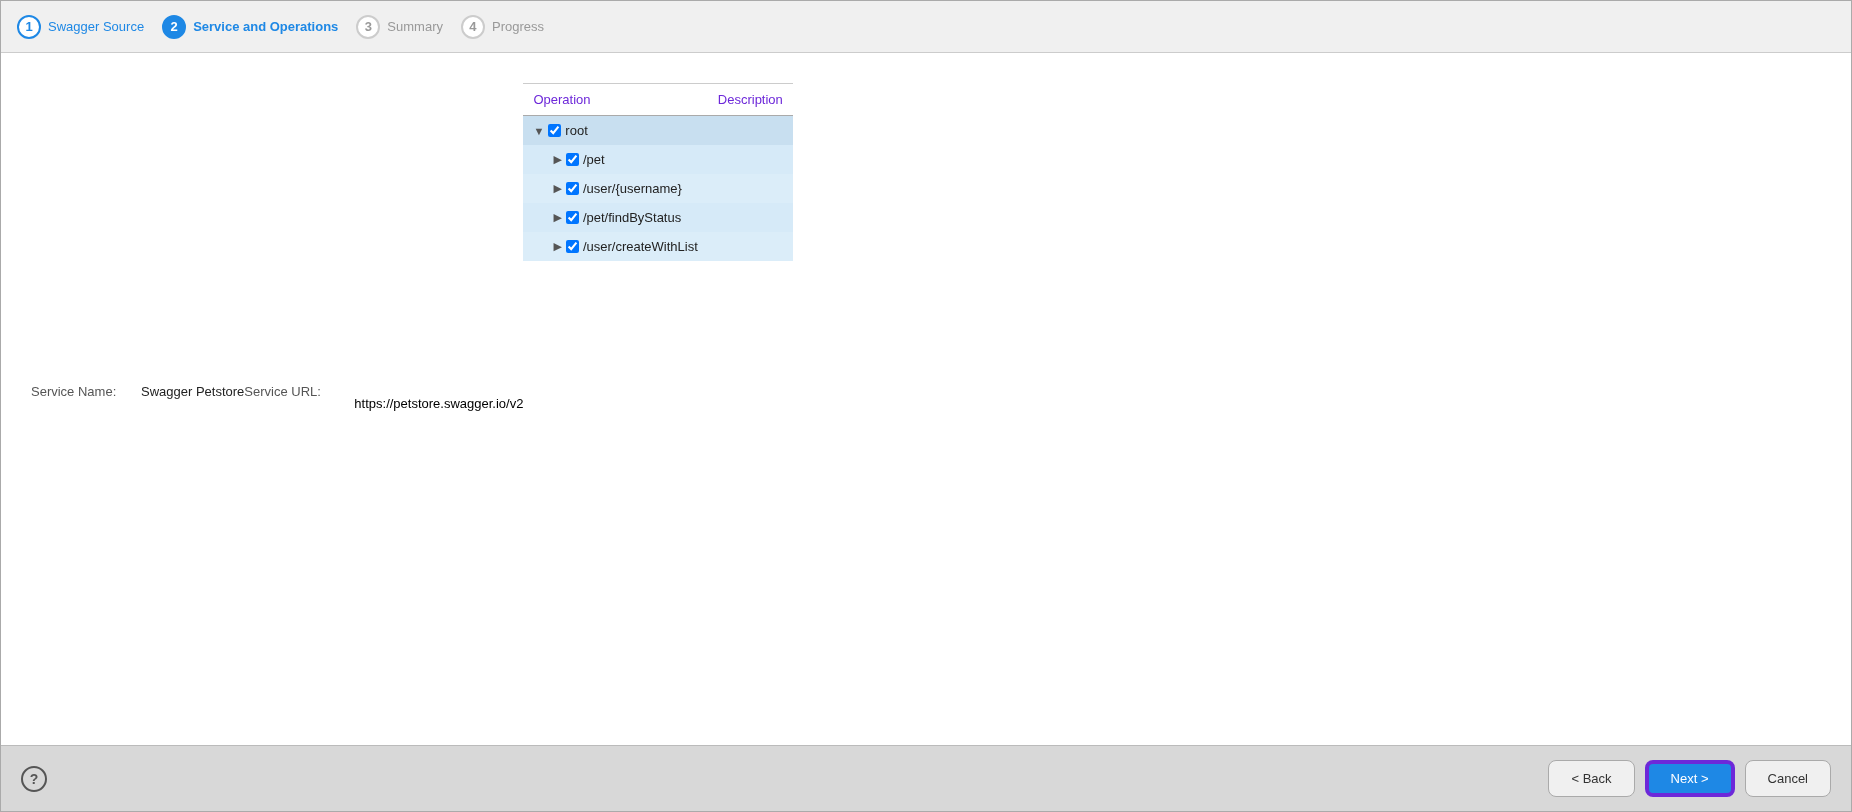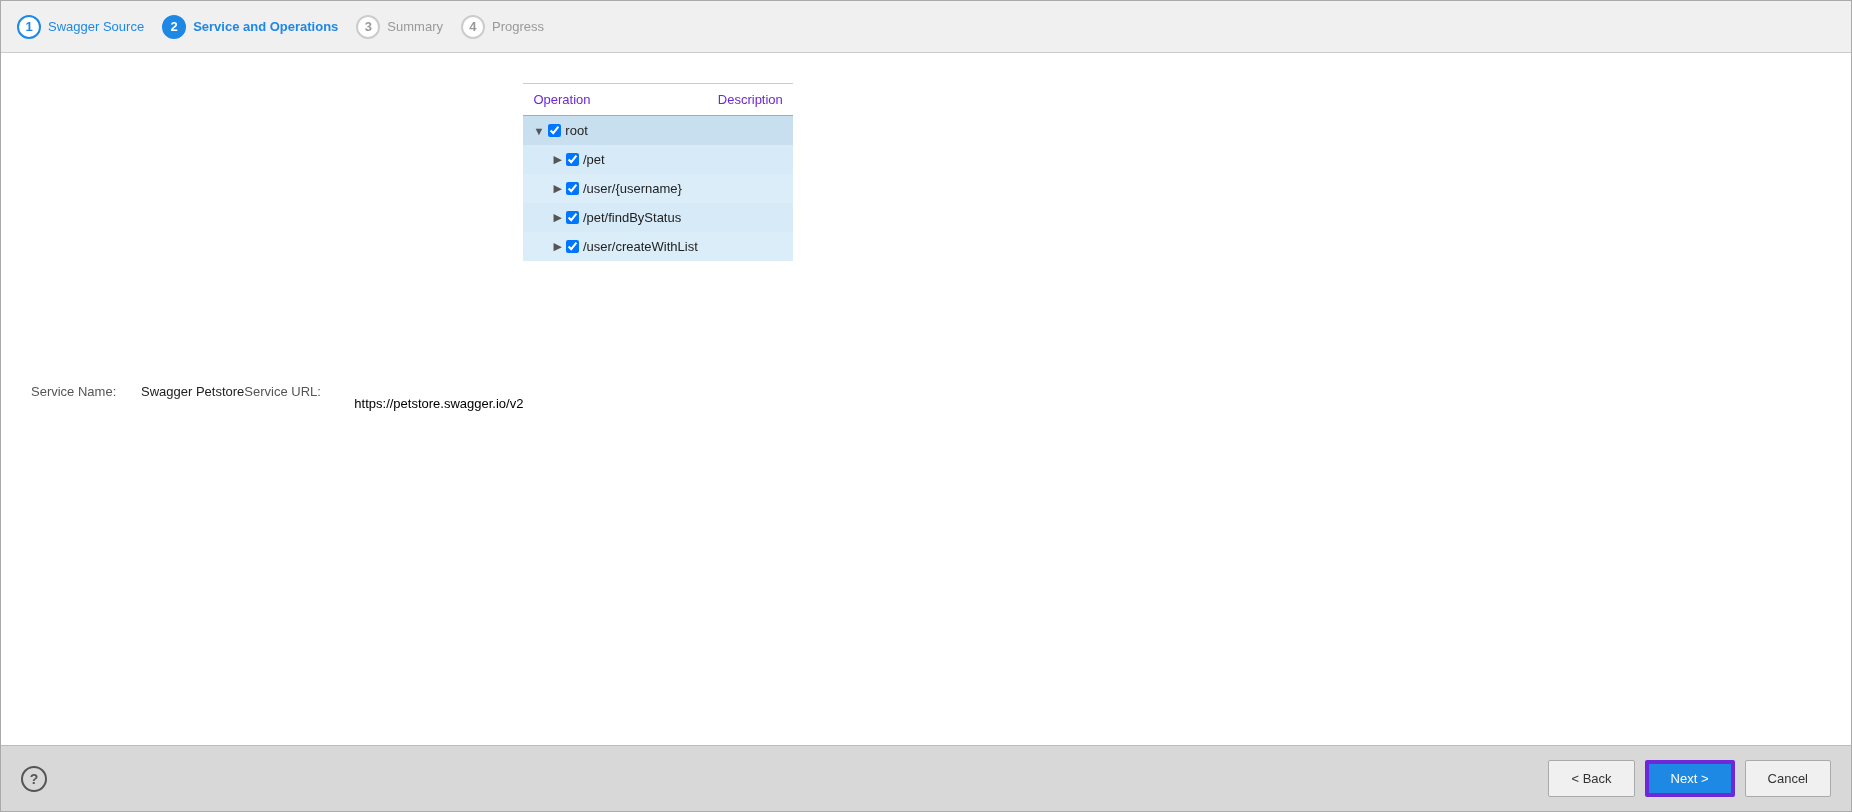--- a/index.html
+++ b/index.html
@@ -212,21 +212,21 @@
       font-weight: bold;
     }
     .footer-right {
       display: flex;
       gap: 10px;
     }
     .btn {
       padding: 7px 22px;
       font-size: 13px;
       cursor: pointer;
-      border-radius: 2px;
+      border-radius: 8px;
     }
     .btn-secondary {
       background: #f0f0f0;
       border: 1px solid #aaa;
       color: #333;
     }
     .btn-primary {
       background: #1e88e5;
       border: 4px solid #6d28d9;
       color: #fff;

